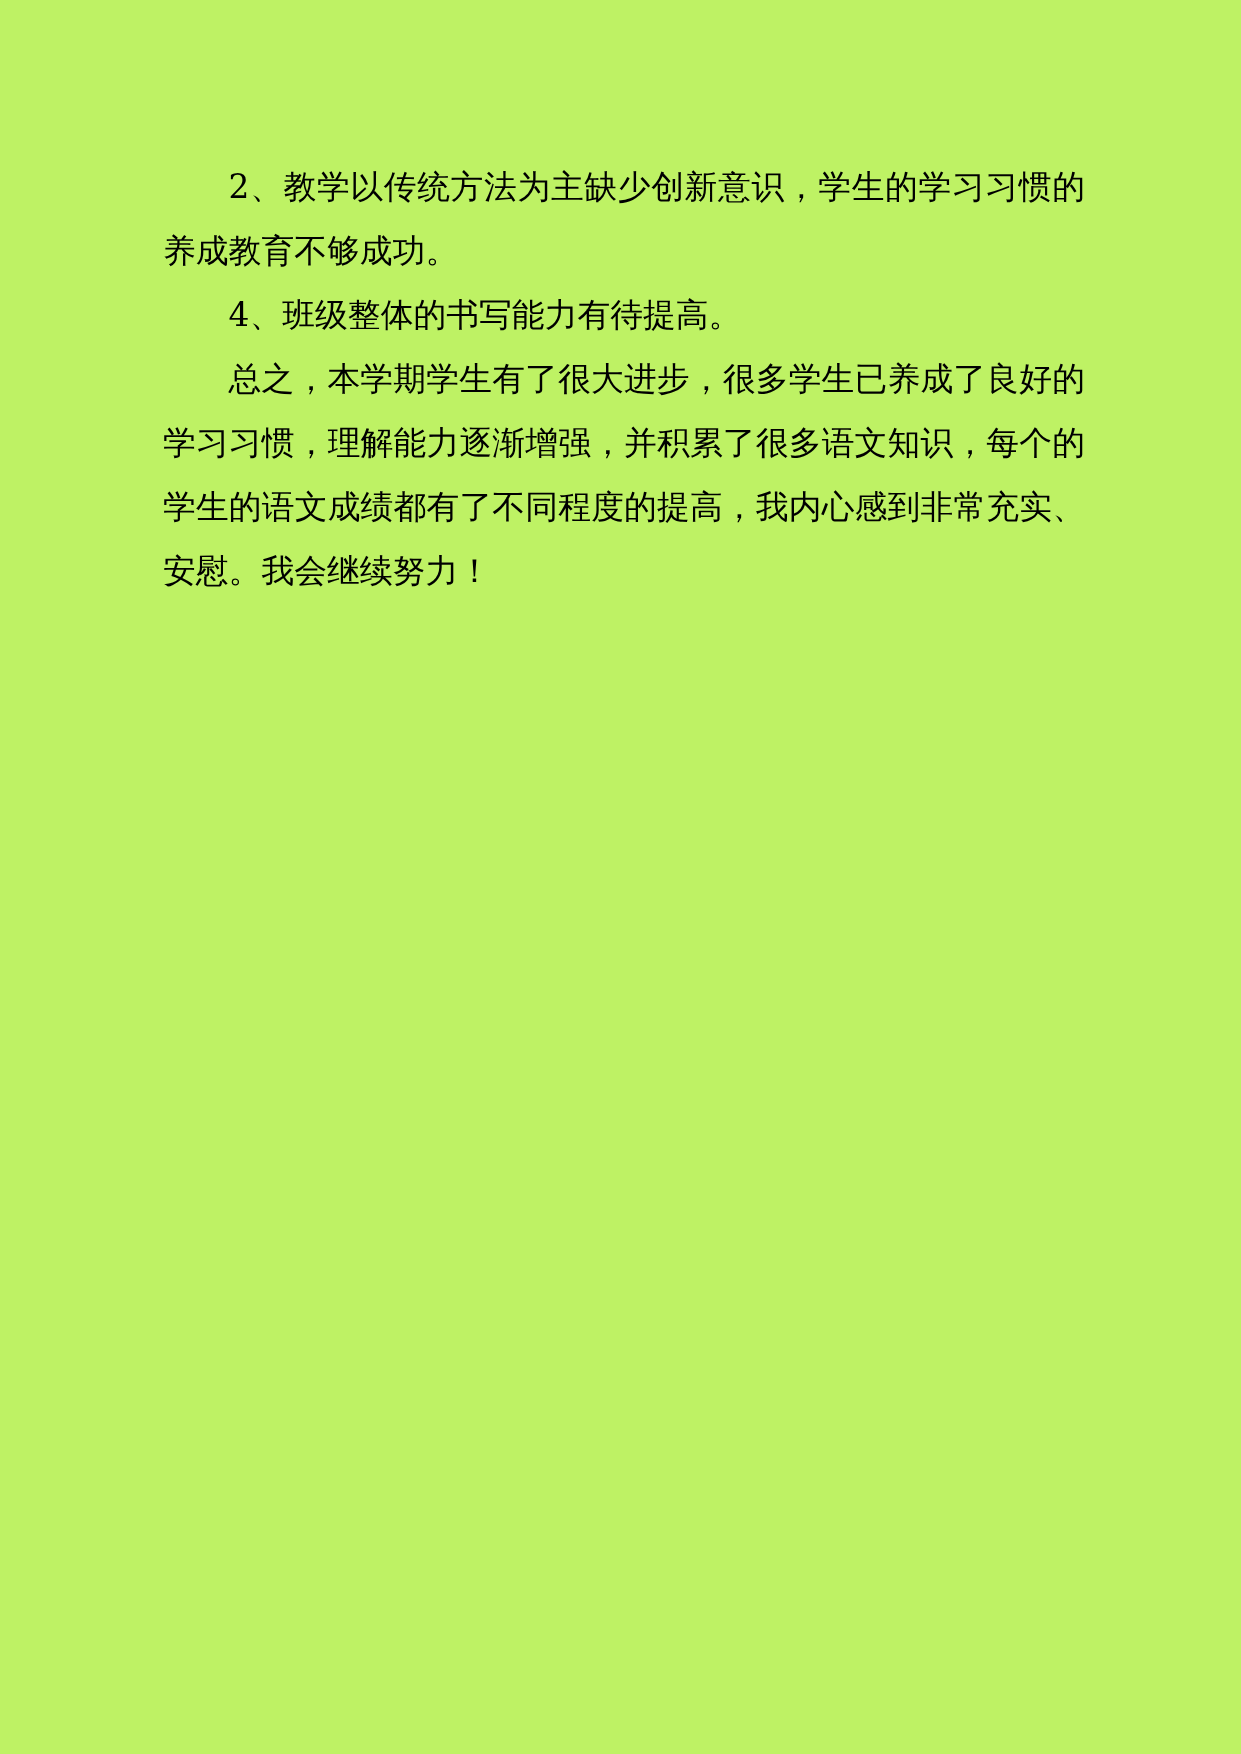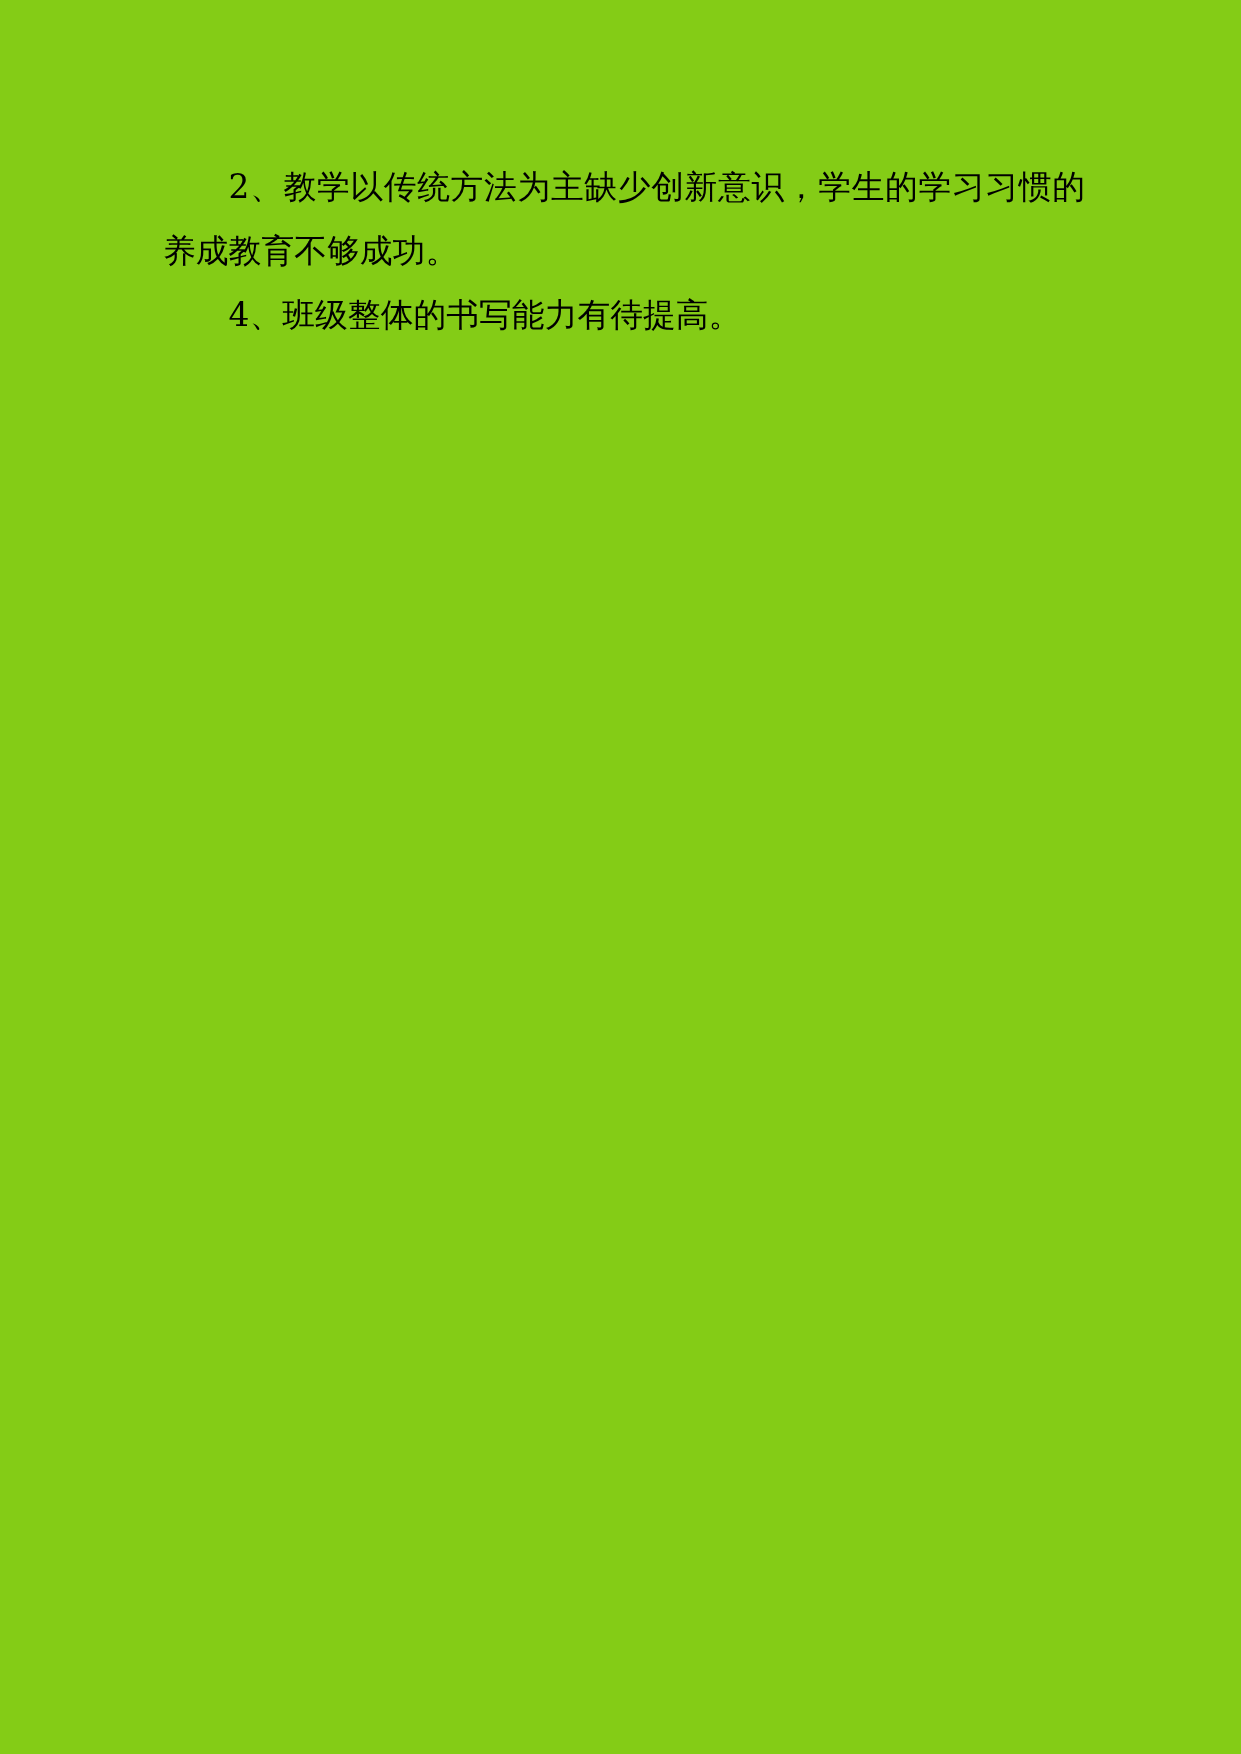--- a/index.html
+++ b/index.html
@@ -8,21 +8,21 @@
   }
   body {
     width: 1241px;
     height: 1754px;
     background: #ffffff;
   }
   .page {
     position: relative;
     width: 1241px;
     height: 1754px;
-    background: #84cc16;
+    background: #bef264;
     overflow: hidden;
     font-family: "DejaVu Serif", "Liberation Serif", serif;
   }
   .text-block {
     position: absolute;
     left: 163px;
     top: 155px;
     width: 922px;
   }
   .para {
@@ -39,14 +39,15 @@
     letter-spacing: 0;
   }
 </style>
 </head>
 <body>
 
 <div class="page">
   <div class="text-block">
     <p class="para">2、教学以传统方法为主缺少创新意识，学生的学习习惯的养成教育不够成功。</p>
     <p class="para">4、班级整体的书写能力有待提高。</p>
+    <p class="para">总之，本学期学生有了很大进步，很多学生已养成了良好的学习习惯，理解能力逐渐增强，并积累了很多语文知识，每个的学生的语文成绩都有了不同程度的提高，我内心感到非常充实、安慰。我会继续努力！</p>
   </div>
 </div>
 
 </body></html>

